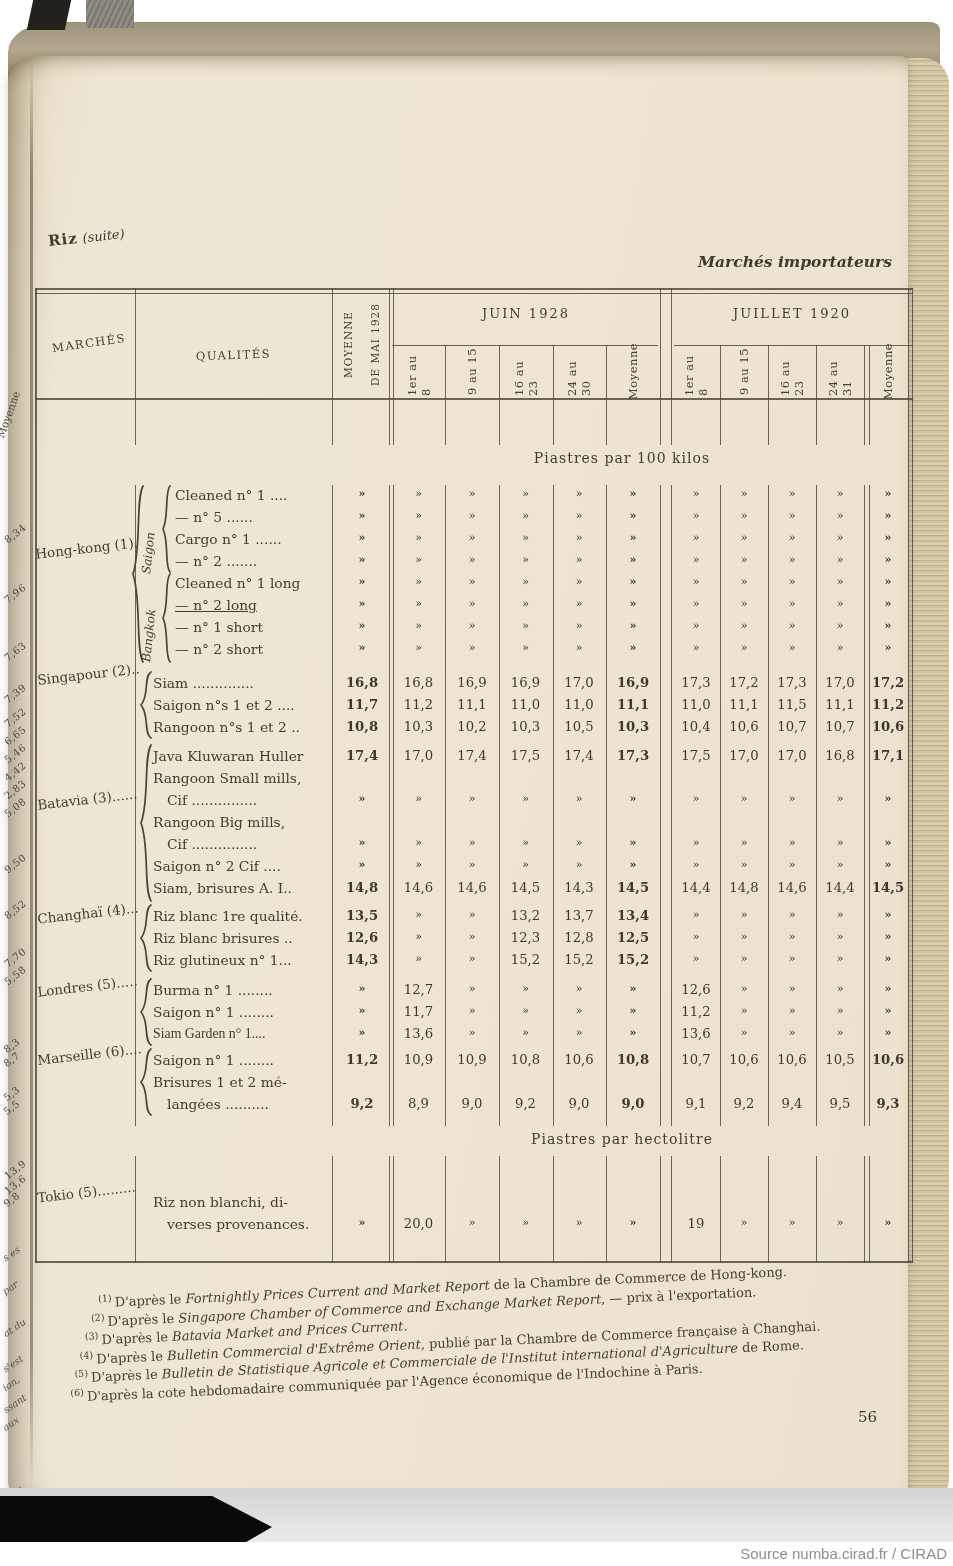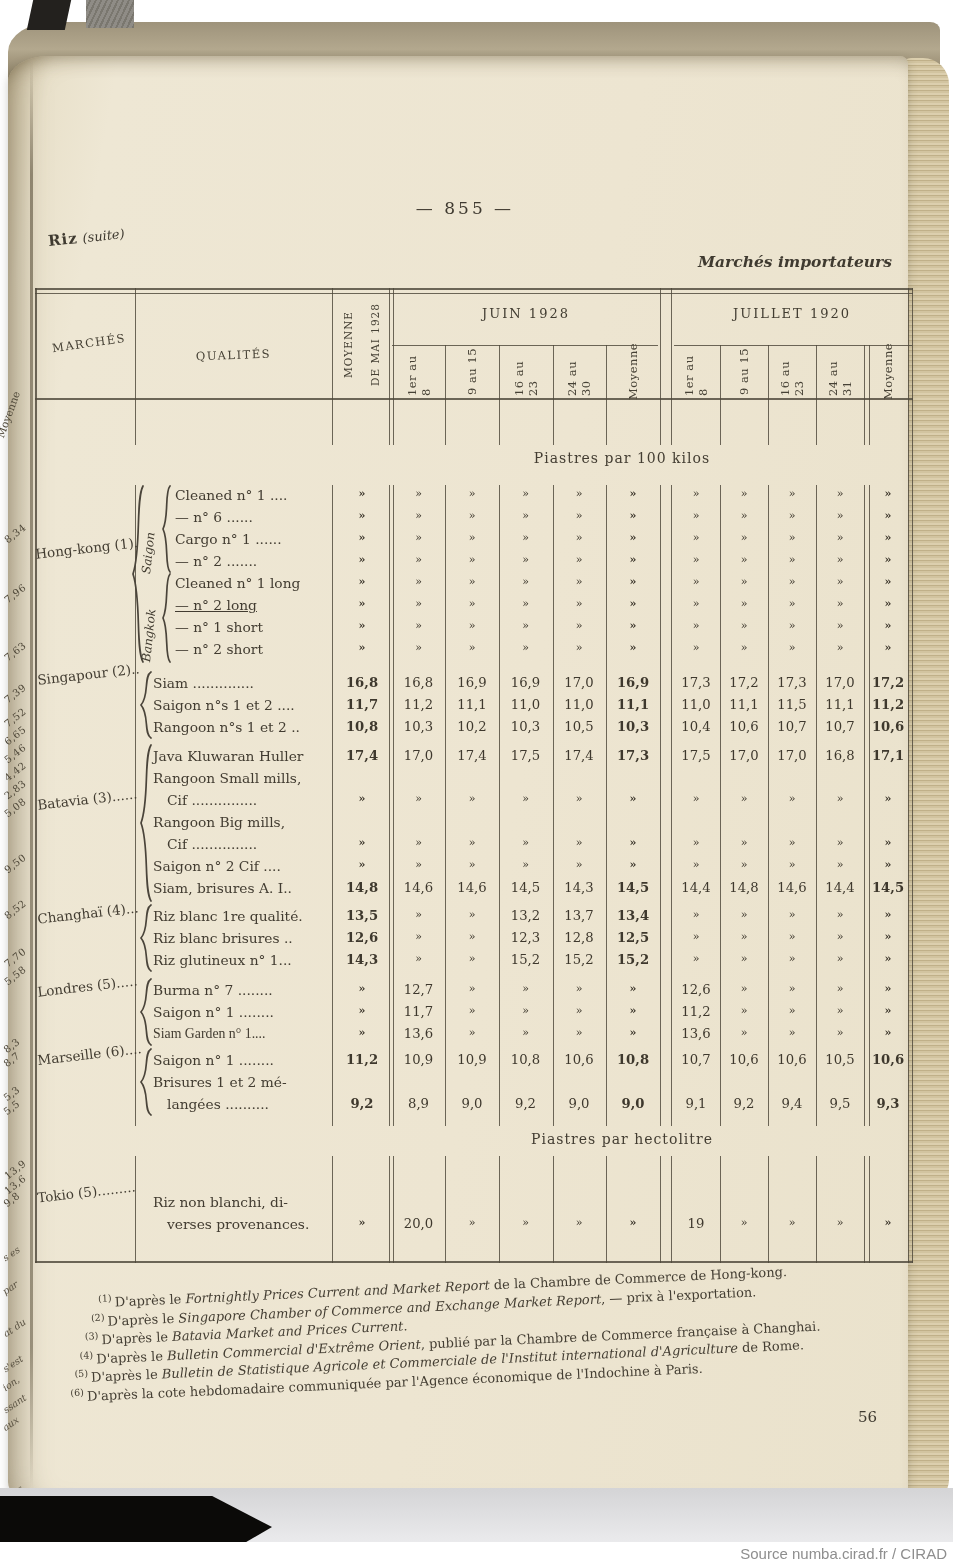--- a/index.html
+++ b/index.html
@@ -99,21 +99,20 @@
       <div class="edge-frag" style="left: 2px; top: 1168px;">s es</div>
       <div class="edge-frag" style="left: 2px; top: 1202px;">par</div>
       <div class="edge-frag" style="left: 2px; top: 1242px;">at du</div>
       <div class="edge-frag" style="left: 2px; top: 1278px;">s'est</div>
       <div class="edge-frag" style="left: 2px; top: 1298px;">ion,</div>
       <div class="edge-frag" style="left: 2px; top: 1318px;">ssant</div>
       <div class="edge-frag" style="left: 2px; top: 1338px;">aux</div>
       <div class="edge-frag" style="left: 2px; top: 1408px;">sous</div>
     </div>
 
-  <div class="abs pnum" style="left:270px;top:198px;width:390px;">— 855 —</div>
   <div class="abs riz" style="left:48px;top:228px;"><b>Riz</b> <i>(suite)</i></div>
   <div class="abs mkt-imp" style="left:620px;top:252px;width:272px;">Marchés importateurs</div>
 
   <div class="table">
 
     <div class="hcap" style="left:8px;top:48px;width:92px;text-align:center;transform:rotate(-8deg);">MARCHÉS</div>
     <div class="hcap" style="left:100px;top:60px;width:197px;text-align:center;transform:rotate(-2deg);">QUALITÉS</div>
     <div class="vlab" style="left:299px;top:8px;width:27px;height:98px;font-size:10.5px;letter-spacing:1px;">MOYENNE</div>
     <div class="vlab" style="left:326px;top:8px;width:27px;height:98px;font-size:10.5px;letter-spacing:1px;">DE MAI 1928</div>
     <div class="month" style="left:357px;top:18px;width:268px;">JUIN 1928</div>
@@ -219,21 +218,21 @@
         <div class="val ditto" style="left: 383.5px; top: 199px;">»</div>
         <div class="val ditto" style="left: 437px; top: 199px;">»</div>
         <div class="val ditto" style="left: 490.5px; top: 199px;">»</div>
         <div class="val ditto" style="left: 544px; top: 199px;">»</div>
         <div class="val b ditto" style="left: 598px; top: 199px;">»</div>
         <div class="val ditto" style="left: 661px; top: 199px;">»</div>
         <div class="val ditto" style="left: 709px; top: 199px;">»</div>
         <div class="val ditto" style="left: 757px; top: 199px;">»</div>
         <div class="val ditto" style="left: 805px; top: 199px;">»</div>
         <div class="val b ditto" style="left: 853px; top: 199px;">»</div>
-        <div class="qlabel" style="left: 140px; top: 221px;">—  n° 6 ......</div>
+        <div class="qlabel" style="left: 140px; top: 221px;">—  n° 5 ......</div>
         <div class="val b ditto" style="left: 327px; top: 221px;">»</div>
         <div class="val ditto" style="left: 383.5px; top: 221px;">»</div>
         <div class="val ditto" style="left: 437px; top: 221px;">»</div>
         <div class="val ditto" style="left: 490.5px; top: 221px;">»</div>
         <div class="val ditto" style="left: 544px; top: 221px;">»</div>
         <div class="val b ditto" style="left: 598px; top: 221px;">»</div>
         <div class="val ditto" style="left: 661px; top: 221px;">»</div>
         <div class="val ditto" style="left: 709px; top: 221px;">»</div>
         <div class="val ditto" style="left: 757px; top: 221px;">»</div>
         <div class="val ditto" style="left: 805px; top: 221px;">»</div>
@@ -453,21 +452,21 @@
         <div class="val b" style="left: 598px; top: 664px;">15,2</div>
         <div class="val ditto" style="left: 661px; top: 664px;">»</div>
         <div class="val ditto" style="left: 709px; top: 664px;">»</div>
         <div class="val ditto" style="left: 757px; top: 664px;">»</div>
         <div class="val ditto" style="left: 805px; top: 664px;">»</div>
         <div class="val b ditto" style="left: 853px; top: 664px;">»</div>
         <div class="glabel" style="left: 2px; top: 690px;">Londres (5).....</div>
         <svg class="brace" width="13" height="68" style="left: 104px; top: 690px;">
           <path d="M12,1 C4.55,5.44 10.4,24.48 2,34 C10.4,43.52 4.55,62.56 12,67" fill="none" stroke="#4a443a" stroke-width="1.7" stroke-linecap="round"></path>
         </svg>
-        <div class="qlabel" style="left: 118px; top: 694px;">Burma n° 7 ........</div>
+        <div class="qlabel" style="left: 118px; top: 694px;">Burma n° 1 ........</div>
         <div class="val b ditto" style="left: 327px; top: 694px;">»</div>
         <div class="val" style="left: 383.5px; top: 694px;">12,7</div>
         <div class="val ditto" style="left: 437px; top: 694px;">»</div>
         <div class="val ditto" style="left: 490.5px; top: 694px;">»</div>
         <div class="val ditto" style="left: 544px; top: 694px;">»</div>
         <div class="val b ditto" style="left: 598px; top: 694px;">»</div>
         <div class="val" style="left: 661px; top: 694px;">12,6</div>
         <div class="val ditto" style="left: 709px; top: 694px;">»</div>
         <div class="val ditto" style="left: 757px; top: 694px;">»</div>
         <div class="val ditto" style="left: 805px; top: 694px;">»</div>

